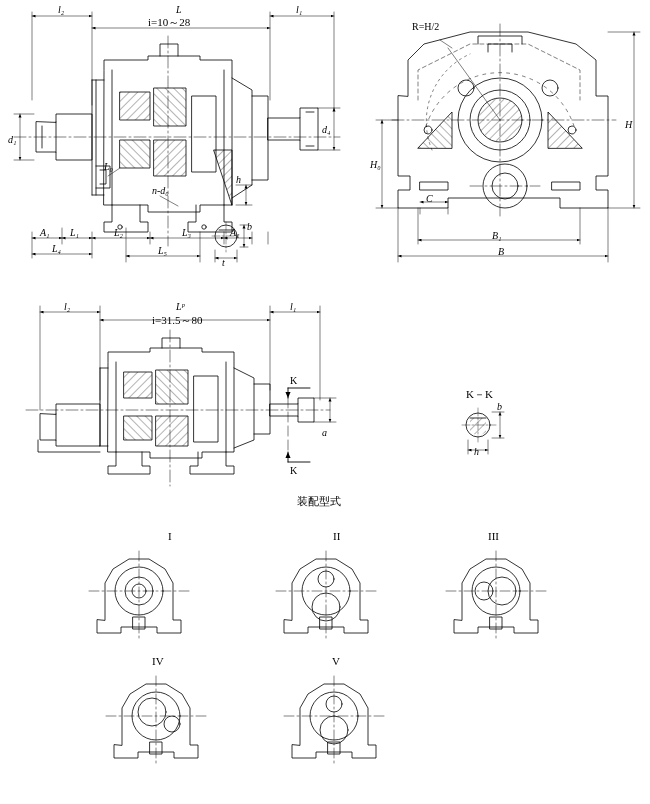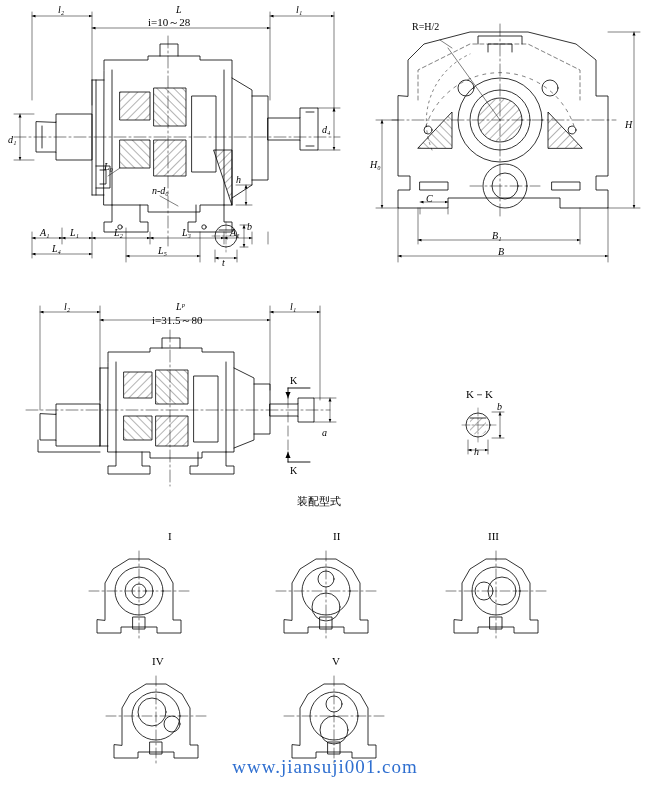--- a/index.html
+++ b/index.html
@@ -423,15 +423,14 @@
 
     <text class="cnlabel" x="297" y="505" font-size="11">装配型式</text>
     <text class="lbl-up" x="168" y="540" font-size="11">I</text>
     <text class="lbl-up" x="333" y="540" font-size="11">II</text>
     <text class="lbl-up" x="488" y="540" font-size="11">III</text>
     <text class="lbl-up" x="152" y="665" font-size="11">IV</text>
     <text class="lbl-up" x="332" y="665" font-size="11">V</text>
   </g>
 </svg>
 
-<div class="watermark">www.jiansuji001.com</div>
 
 </div>
 
 </body></html>

